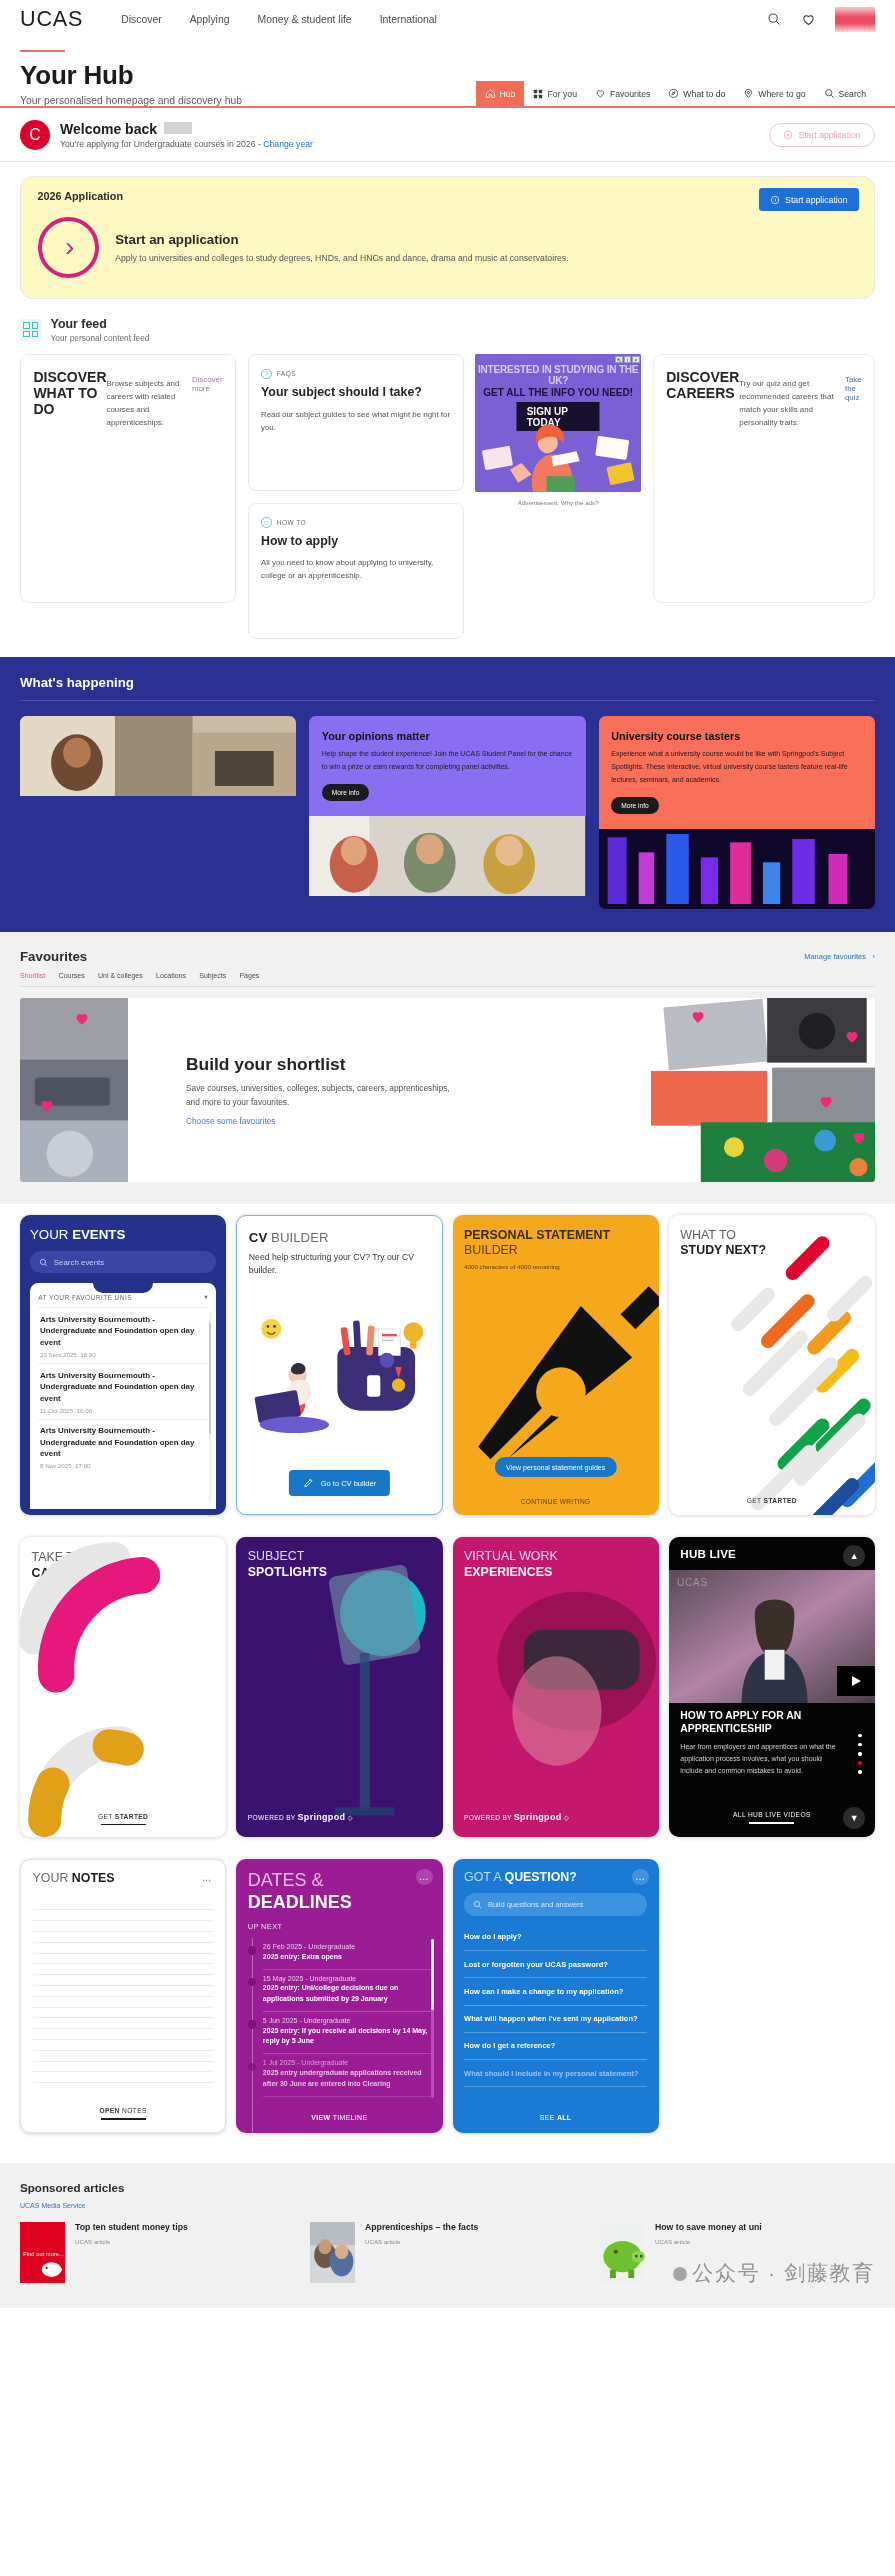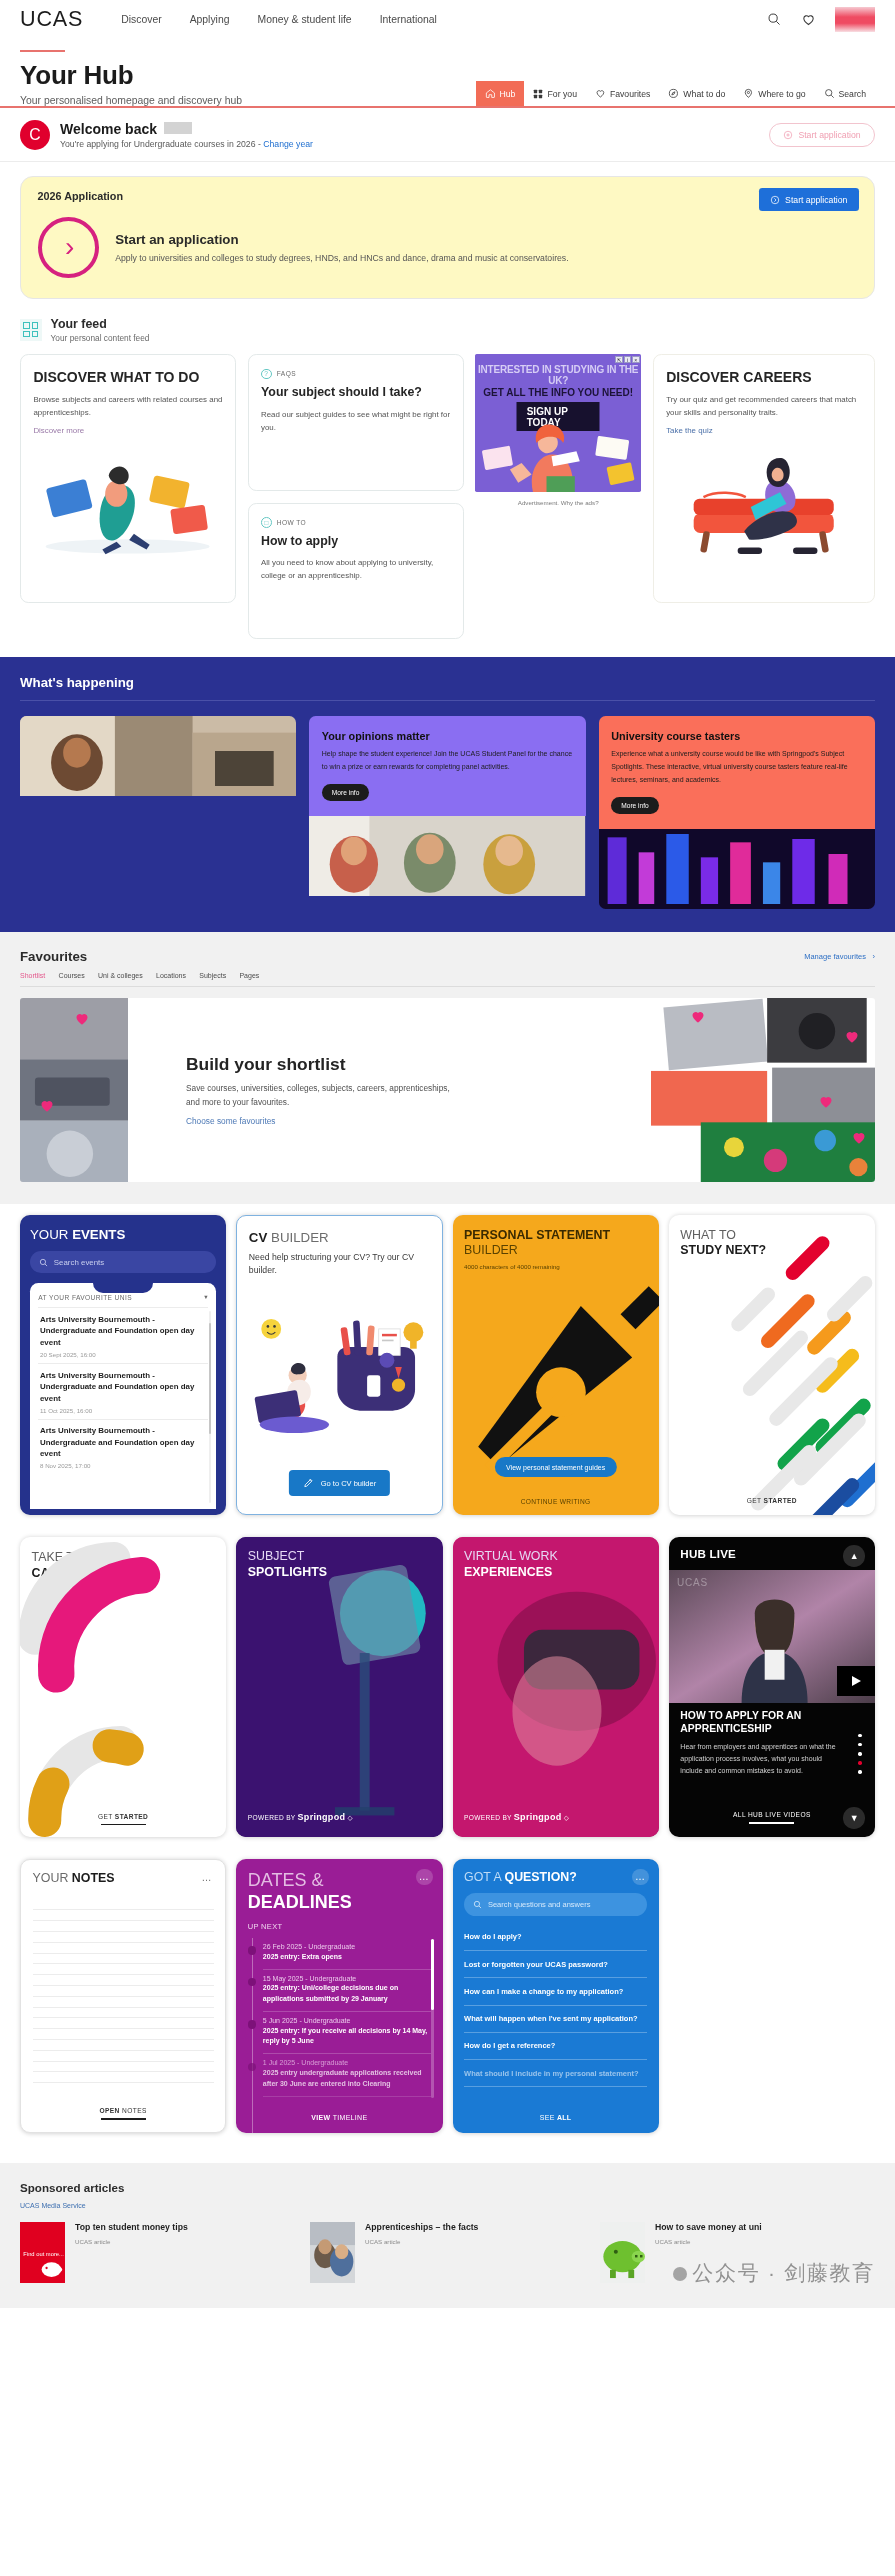--- a/index.html
+++ b/index.html
@@ -54,21 +54,21 @@
 
   
   .section-head { display:flex; align-items:center; gap:9px; padding: 18px 20px 0 20px; }
   .feed-icon { width:21.6px; height:21.6px; background:#eef8f7; display:grid; grid-template-columns:1fr 1fr; grid-template-rows:1fr 1fr; gap:2.5px; padding:3.3px; }
   .feed-icon i { border:1.2px solid #3fc1bd; display:block; }
   .section-head h3 { font-size:12.4px; font-weight:700; }
   .section-head p { font-size:8.3px; color:#6a6a6a; margin-top:1.7px; }
 
   .feedgrid { display:grid; grid-template-columns: 216px 216px 166px 1fr; gap:11.6px; padding: 11.6px 20px 0 20px; align-items:start; }
   .fcard { border:0.8px solid #e3e9e9; border-radius:8.3px; background:#fff; padding:13.3px 12.4px; }
-  .fcard.tall { min-height: 216px; display:flex; flex-direction:column; }
+  .fcard.tall { min-height: 216px; display:flex; flex-direction:row; }
   .fcard h4 { font-size:14px; font-weight:700; line-height:1.15; color:#252525; }
   .fcard .body { font-size:7.9px; color:#555; line-height:1.65; margin-top:8.3px; }
   .fcard .link { font-size:7.9px; color:#9a7aa8; margin-top:6.6px; display:inline-block; }
   .fcard .link.blue { color:#4a6fa8; }
   .eyebrow { display:flex; align-items:center; gap:5px; font-size:6.6px; color:#6b6b6b; letter-spacing:0.4px; margin-bottom:5.8px; }
   .eyebrow .dot-i { width:10.8px; height:10.8px; border-radius:50%; border:1px solid #63c7c3; display:inline-flex; align-items:center; justify-content:center; font-size:6.6px; color:#63c7c3; }
 
   .adbox { width:166px; }
   .ad-img { width:166px; height:138px; background:#7b5fd4; position:relative; overflow:hidden; border-radius:1.7px; }
   .ad-ctrl { position:absolute; top:1.7px; right:1.7px; display:flex; gap:0.8px; }
@@ -845,21 +845,21 @@
     </div>
 
     <div class="tile t-q tile-shadow" style="height:274px">
       <div class="t-title"><span>GOT A </span><b>QUESTION?</b></div>
       <div class="dots-btn" style="color:#fff;background:rgba(255,255,255,.18)">…</div>
       <div class="q-search">
         <svg width="9" height="9" viewBox="0 0 24 24" fill="none" stroke="currentColor" stroke-width="2.2">
             <circle cx="10.5" cy="10.5" r="7"></circle>
             <line x1="16" y1="16" x2="21.5" y2="21.5"></line>
           </svg>
-        <span>Search questions and answers</span>
+        <span>Build questions and answers</span>
       </div>
       <div class="qlist">
         <div class="q">How do I apply?</div>
         <div class="q">Lost or forgotten your UCAS password?</div>
         <div class="q">How can I make a change to my application?</div>
         <div class="q">What will happen when I've sent my application?</div>
         <div class="q">How do I get a reference?</div>
         <div class="q fade">What should I include in my personal statement?</div>
       </div>
       <div class="q-foot"><span>SEE </span><b>ALL</b></div>

